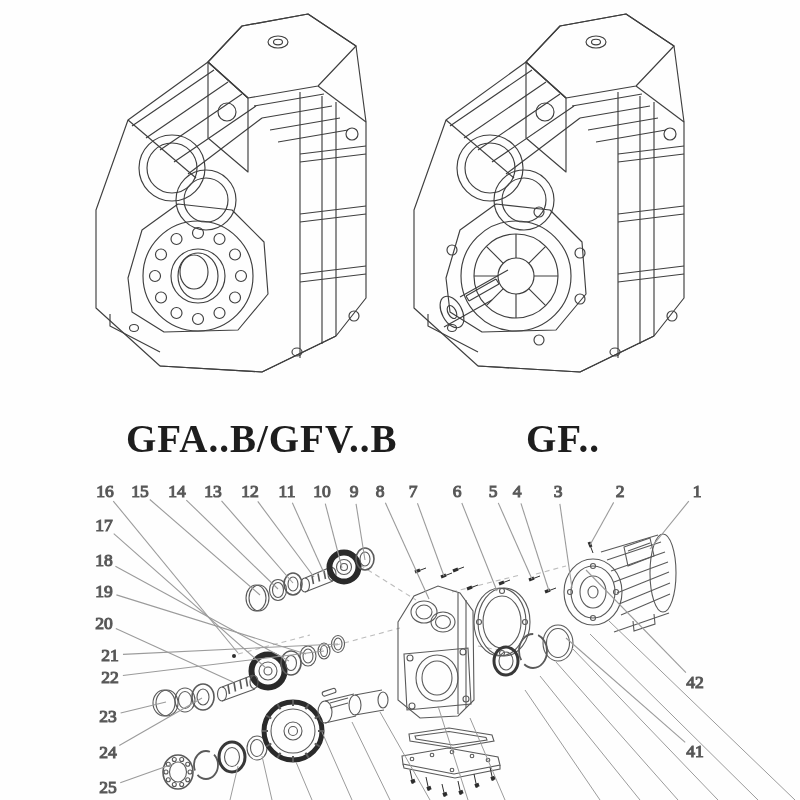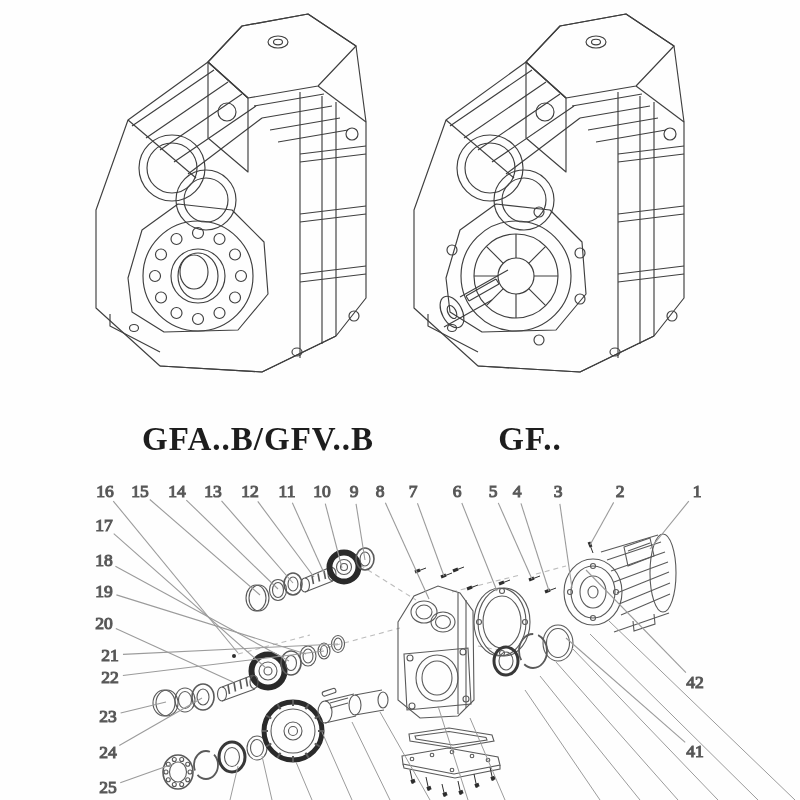--- a/index.html
+++ b/index.html
@@ -1,23 +1,23 @@
 <!DOCTYPE html>
 <html><head>
 <meta charset="utf-8">
 <style>
   html,body{margin:0;padding:0;background:#ffffff;}
   #page{position:relative;width:800px;height:800px;background:#fefefe;overflow:hidden;
         font-family:"Liberation Serif","DejaVu Serif",serif;}
   #art{position:absolute;left:0;top:0;}
   .caption{position:absolute;top:419px;height:40px;line-height:40px;text-align:center;
-           font-weight:bold;font-size:33px;color:#1d1d1d;letter-spacing:1px;
+           font-weight:bold;font-size:39px;color:#1d1d1d;letter-spacing:1px;
            font-family:"Liberation Serif","DejaVu Serif",serif;}
   #caption-left{left:126px;width:264px;}
-  #caption-right{left:450px;width:160px;}
+  #caption-right{left:483px;width:160px;}
   .callout-num{font-family:"Liberation Serif","DejaVu Serif",serif;font-size:17.5px;
                text-anchor:middle;}
 </style>
 </head>
 <body>
 
 <div id="page">
 
 <svg id="art" width="800" height="800" viewBox="0 0 800 800">
 

